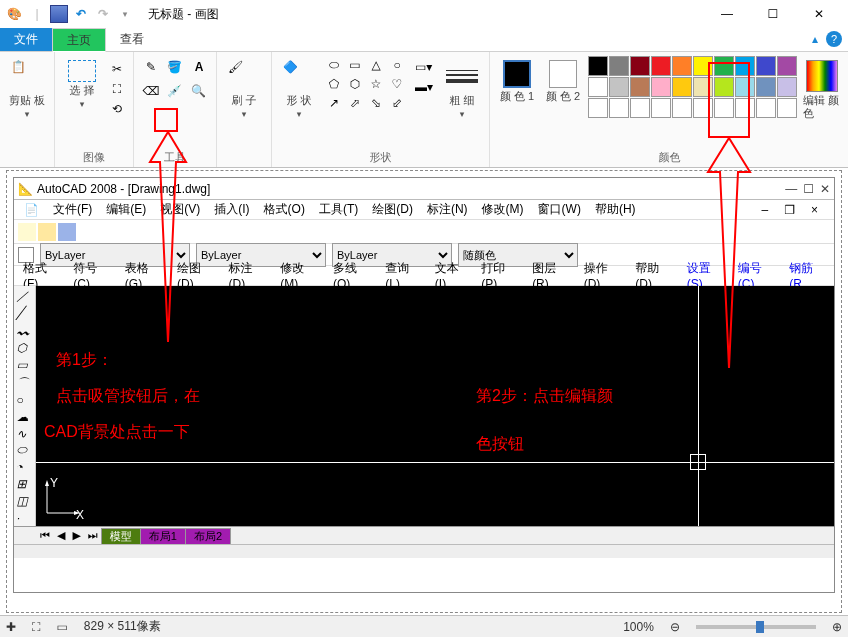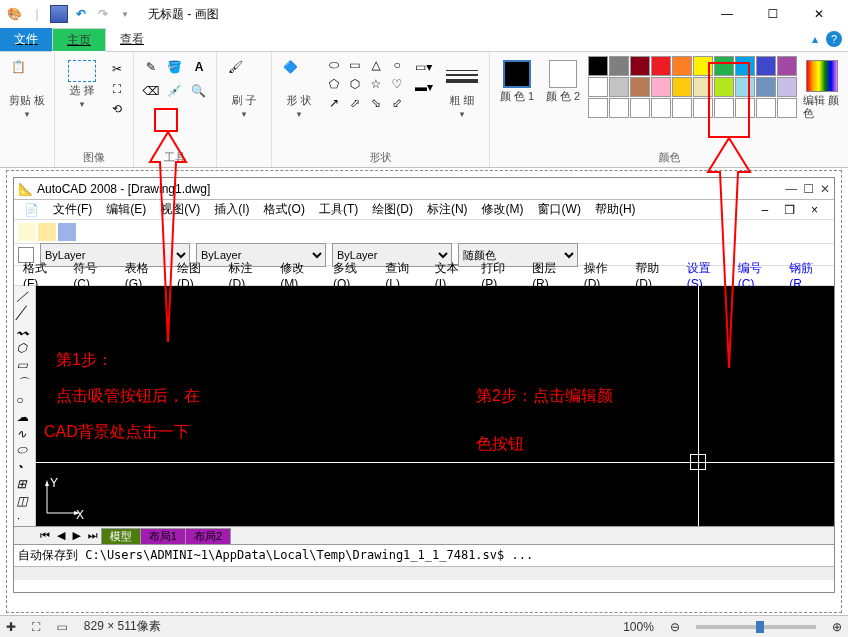--- a/index.html
+++ b/index.html
@@ -6,21 +6,21 @@
 body { background: #fff; width: 848px; height: 637px; overflow: hidden; position: relative; }
 
 
 .paint-titlebar { height: 28px; display: flex; align-items: center; padding: 0 6px; border-bottom: 0; }
 .paint-titlebar .qat { display: flex; align-items: center; gap: 4px; }
 .paint-titlebar .qat span { width: 18px; height: 18px; display: inline-flex; align-items: center; justify-content: center; }
 .paint-titlebar .title { margin-left: 14px; color: #000; }
 .paint-titlebar .win-controls { margin-left: auto; display: flex; gap: 0; }
 .paint-titlebar .win-controls div { width: 46px; height: 28px; display: flex; align-items: center; justify-content: center; color: #000; }
 
-.ribbon-tabs { height: 24px; display: flex; align-items: stretch; border-bottom: 1px solid #d0d0d0; position: relative; text-decoration: underline; }
+.ribbon-tabs { height: 24px; display: flex; align-items: stretch; border-bottom: 1px solid #d0d0d0; position: relative; }
 .ribbon-tab { padding: 0 14px; display: flex; align-items: center; color: #333; cursor: pointer; }
 .ribbon-tab.file { background: #1a87d6; color: #fff; }
 .ribbon-tab.active { border: 1px solid #d0d0d0; border-bottom-color: #fff; background: #22c55e; margin-bottom: -1px; }
 .ribbon-help { position: absolute; top: 3px; right: 6px; display:flex; gap:8px; align-items:center; }
 .help-circle { width: 16px; height: 16px; border-radius: 50%; background:#1a87d6; color:#fff; display:flex;align-items:center;justify-content:center;font-size:11px;}
 
 .ribbon { height: 116px; display: flex; border-bottom: 1px solid #c0c0c0; background: #fafafa; }
 .ribbon-group { padding: 4px 6px 2px; display: flex; flex-direction: column; align-items: center; border-right: 1px solid #e0e0e0; }
 .ribbon-group-body { flex: 1; display: flex; align-items: flex-start; gap: 4px; }
 .ribbon-group-label { font-size: 11px; color: #666; padding-top: 2px; }
@@ -388,21 +388,20 @@
     </div>
     <div class="cad-tabs">
       <span class="arrow">⏮</span>
       <span class="arrow">◀</span>
       <span class="arrow">▶</span>
       <span class="arrow">⏭</span>
       <span style="background:#4d7c0f;color:#fff;">模型</span>
       <span>布局1</span>
       <span>布局2</span>
     </div>
-    <div class="cad-cmd">自动保存到  C:\Users\ADMINI~1\AppData\Local\Temp\Drawing1_1_1_7481.sv$ ...</div>
     <div class="cad-scroll"></div>
   </div>
 </div>
 
 <div class="redbox" style="top:108px;left:154px;width:24px;height:24px;"></div>
 <div class="redbox" style="top:62px;left:708px;width:42px;height:76px;"></div>
 <div class="redarrow" style="top:132px;left:148px;">
   <svg width="40" height="210">
       <path d="M20 210 L12 30 L2 30 L20 0 L38 30 L28 30 L20 210 Z" fill="none" stroke="#f00" stroke-width="2"></path>
     </svg>

